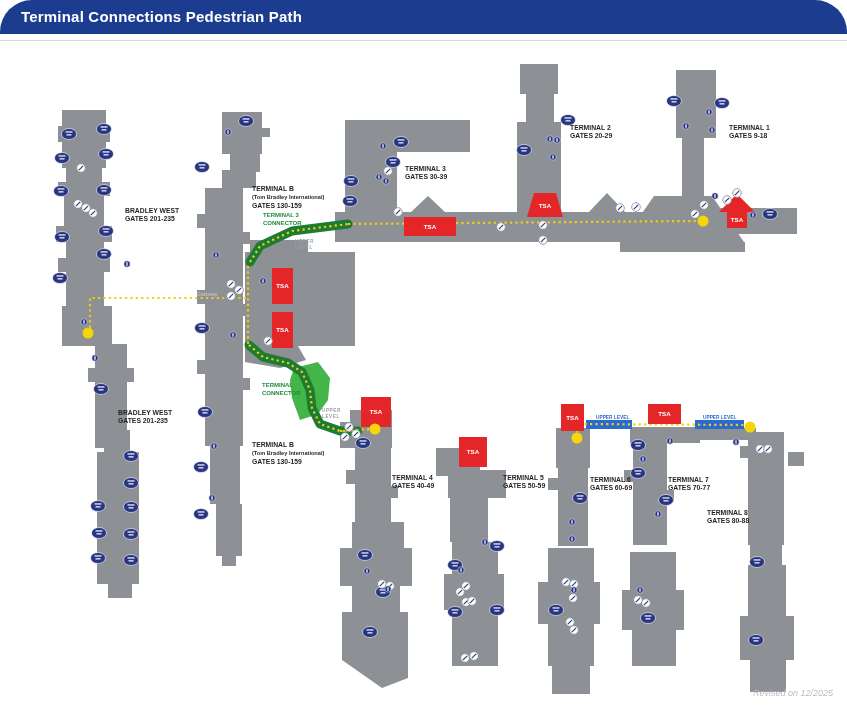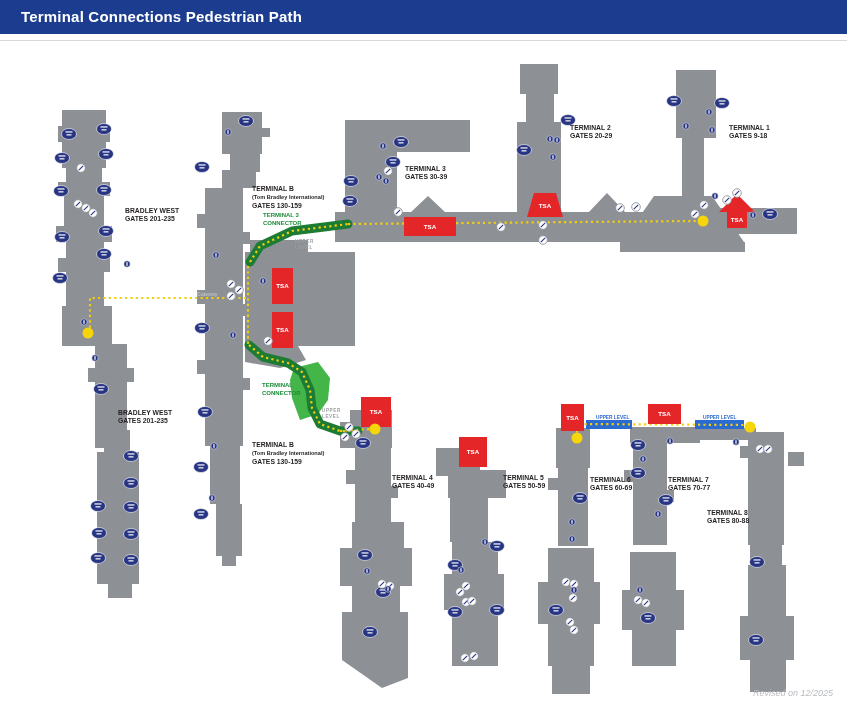--- a/index.html
+++ b/index.html
@@ -1,17 +1,17 @@
 <!DOCTYPE html>
 <html><head>
 <meta charset="utf-8">
 <style>
   html,body{margin:0;padding:0;background:#ffffff;}
   .screen{position:relative;width:847px;height:708px;background:#ffffff;overflow:hidden;
-          font-family:"Liberation Sans",sans-serif;}
+          font-family:"Liberation Sans",sans-serif;border-radius:32px;}
   .app-header{position:absolute;left:0;top:0;width:847px;height:34px;background:#1b3c8f;}
   .app-header h1{margin:0;padding:0 0 0 21px;font-size:15px;font-weight:bold;color:#ffffff;
                  line-height:33px;letter-spacing:0.2px;}
   .header-rule{position:absolute;left:0;top:40px;width:847px;height:1px;background:#d8d8d8;}
   .map-wrap{position:absolute;left:0;top:0;width:847px;height:708px;}
   .footer-note{position:absolute;right:14px;bottom:10px;font-size:9px;font-style:italic;
                color:#b9bcbf;margin-top:8px;}
   svg text{font-family:"Liberation Sans",sans-serif;}
 </style>
 </head>

